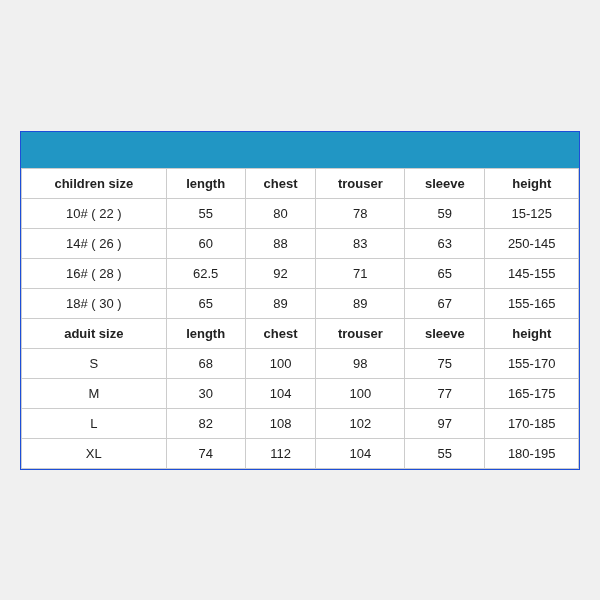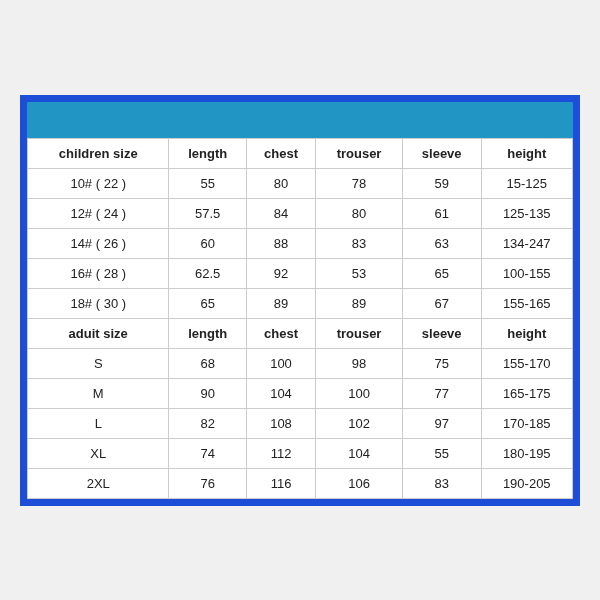--- a/index.html
+++ b/index.html
@@ -14,21 +14,21 @@
       display: flex;
       align-items: center;
       justify-content: center;
       background: #f0f0f0;
       font-family: Arial, sans-serif;
     }
 
     .container {
       width: 560px;
       background: #fff;
-      border: 7px solid #1d4ed8;
+      border: 1px solid #1d4ed8;
     }
 
     .title-bar {
       background: #2196c4;
       color: #fff;
       text-align: center;
       padding: 18px 10px;
       font-size: 16px;
       font-weight: bold;
       letter-spacing: 0.5px;
@@ -74,42 +74,34 @@
         </tr>
         <tr>
           <td>10# ( 22 )</td>
           <td>55</td>
           <td>80</td>
           <td>78</td>
           <td>59</td>
           <td>15-125</td>
         </tr>
         <tr>
-          <td>12# ( 24 )</td>
-          <td>57.5</td>
-          <td>84</td>
-          <td>80</td>
-          <td>61</td>
-          <td>125-135</td>
-        </tr>
-        <tr>
           <td>14# ( 26 )</td>
           <td>60</td>
           <td>88</td>
           <td>83</td>
           <td>63</td>
-          <td>134-247</td>
+          <td>250-145</td>
         </tr>
         <tr>
           <td>16# ( 28 )</td>
           <td>62.5</td>
           <td>92</td>
-          <td>53</td>
+          <td>71</td>
           <td>65</td>
-          <td>100-155</td>
+          <td>145-155</td>
         </tr>
         <tr>
           <td>18# ( 30 )</td>
           <td>65</td>
           <td>89</td>
           <td>89</td>
           <td>67</td>
           <td>155-165</td>
         </tr>
         <tr class="section-header">
@@ -123,21 +115,21 @@
         <tr>
           <td>S</td>
           <td>68</td>
           <td>100</td>
           <td>98</td>
           <td>75</td>
           <td>155-170</td>
         </tr>
         <tr>
           <td>M</td>
-          <td>90</td>
+          <td>30</td>
           <td>104</td>
           <td>100</td>
           <td>77</td>
           <td>165-175</td>
         </tr>
         <tr>
           <td>L</td>
           <td>82</td>
           <td>108</td>
           <td>102</td>
@@ -145,23 +137,15 @@
           <td>170-185</td>
         </tr>
         <tr>
           <td>XL</td>
           <td>74</td>
           <td>112</td>
           <td>104</td>
           <td>55</td>
           <td>180-195</td>
         </tr>
-        <tr>
-          <td>2XL</td>
-          <td>76</td>
-          <td>116</td>
-          <td>106</td>
-          <td>83</td>
-          <td>190-205</td>
-        </tr>
       </tbody>
   </table>
 </div>
 
 </body></html>

